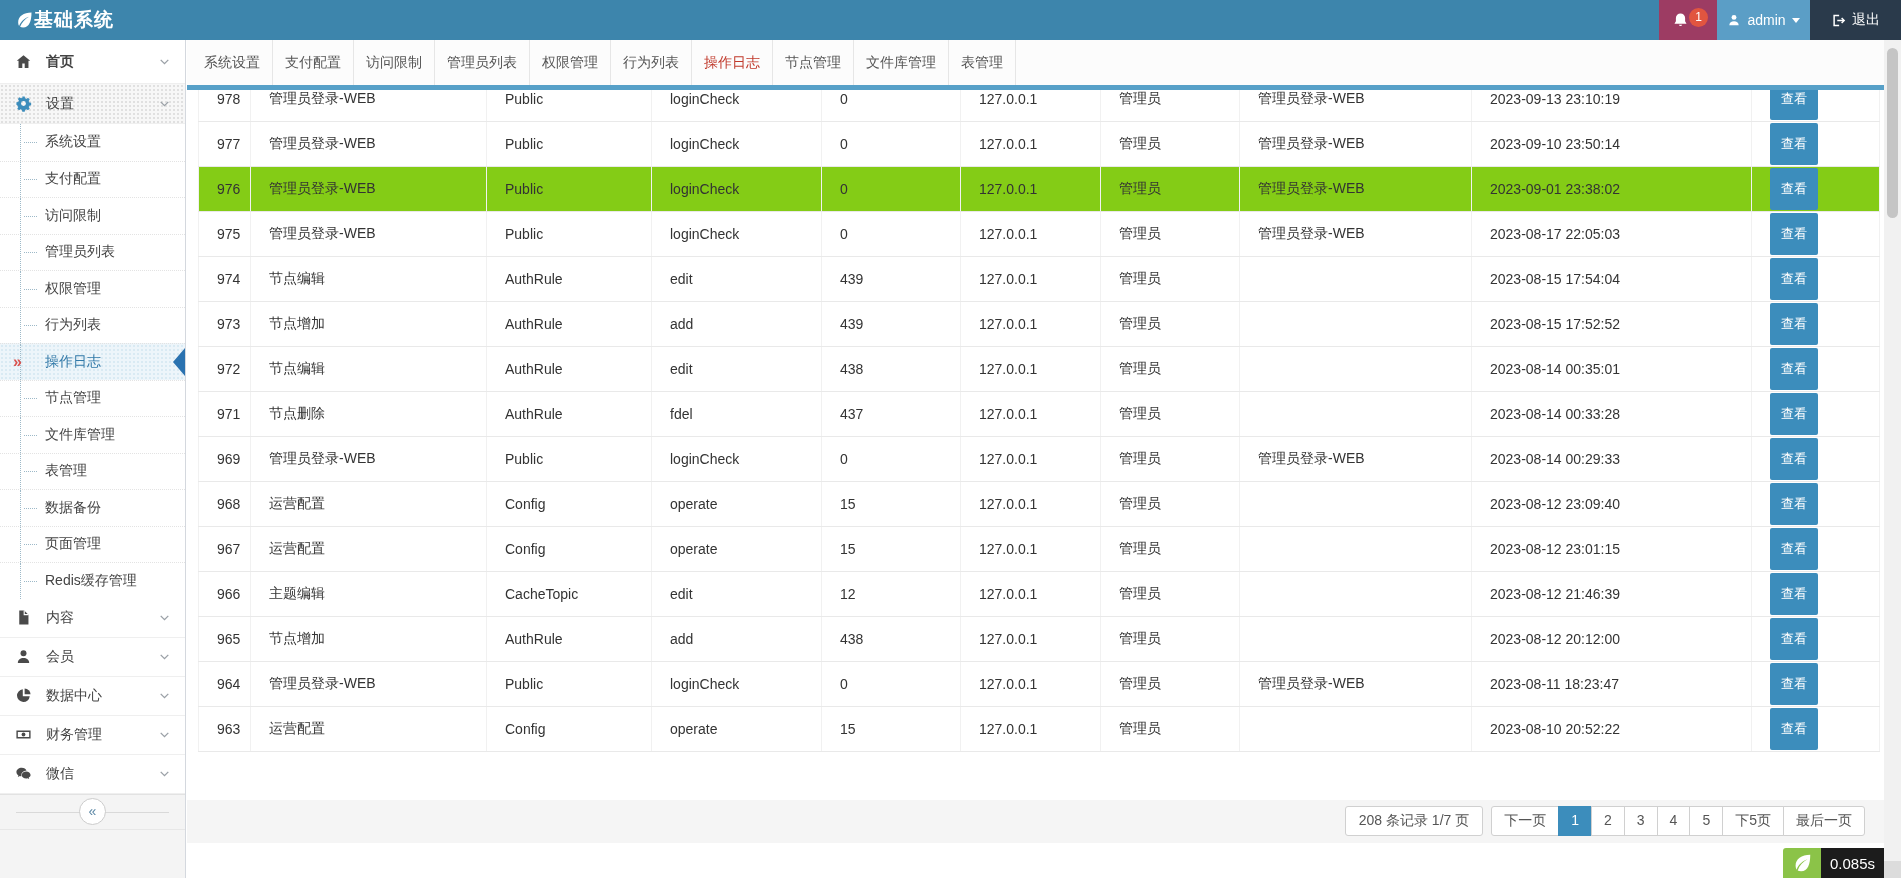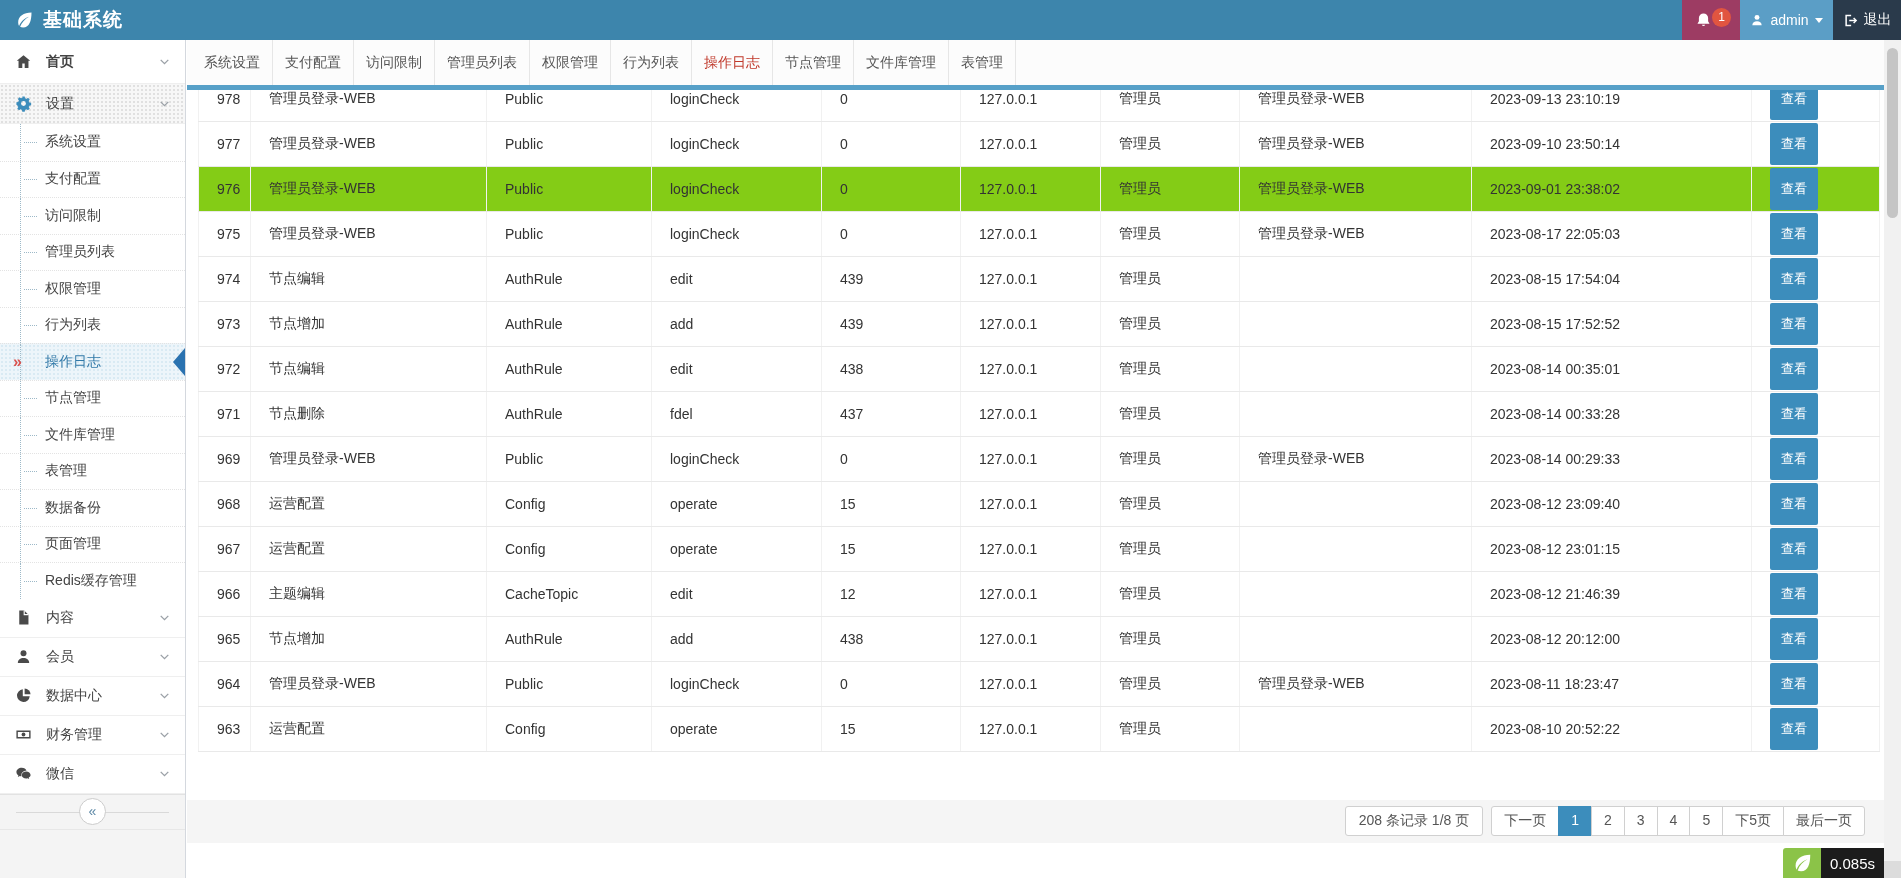--- a/index.html
+++ b/index.html
@@ -1,32 +1,32 @@
 <!DOCTYPE html>
 <html><head>
 <meta charset="utf-8">
 <style>
   * { box-sizing: border-box; margin: 0; padding: 0; }
   html,body { width:1901px; height:878px; overflow:hidden; }
   body { position:relative; font-family:"Liberation Sans","DejaVu Sans",sans-serif; background:#fff; }
 
   
   .topbar { position:absolute; top:0; left:0; width:1901px; height:40px; background:#3d85ac; display:flex; align-items:stretch; z-index:4; }
-  .logo { display:flex; align-items:center; padding-left:14px; gap:9px; color:#fff; }
+  .logo { display:flex; align-items:center; padding-left:14px; color:#fff; }
   .logo svg { width:20px; height:20px; fill:#fff; }
   .logo-title { font-size:19px; font-weight:bold; letter-spacing:1px; }
   .topbar-right { margin-left:auto; display:flex; align-items:stretch; }
   .tb-block { display:flex; align-items:center; justify-content:center; color:#fff; cursor:pointer; }
   .tb-bell { width:58px; background:#9d3c63; position:relative; }
   .tb-bell svg { width:17px; height:17px; fill:#fff; transform:translate(-8px,0); }
   .badge { position:absolute; right:9px; top:8px; min-width:19px; height:19px; border-radius:10px; background:#e15540; color:#fff; font-size:12px; line-height:19px; text-align:center; padding:0 2px; }
   .tb-admin { width:93px; background:#5b9ec6; gap:6px; font-size:14px; }
   .tb-admin svg { width:14px; height:14px; fill:#fff; }
   .caret { width:0; height:0; border:4px solid transparent; border-top:5px solid #fff; margin-top:4px; }
-  .tb-logout { width:68px; background:#2a3a4b; gap:6px; font-size:14px; }
+  .tb-logout { width:91px; background:#2a3a4b; gap:6px; font-size:14px; }
   .tb-logout svg { width:15px; height:15px; stroke:#fff; fill:none; stroke-width:2.4; }
 
   
   .sidebar { position:absolute; top:40px; left:0; width:186px; height:838px; background:#f4f4f4; border-right:1px solid #d4d8de; z-index:3; }
   .side-group { height:39px; background:#fff; display:flex; align-items:center; padding:0 14px 0 14px; border-bottom:1px solid #efefef; font-size:14px; color:#444; cursor:pointer; }
   .side-group:first-child { height:44px;font-weight:bold; }
   .side-group.open { height:40px; background-color:#f7f7f7; background-image:radial-gradient(#e0e0e0 1px, transparent 1px); background-size:4px 4px; }
   .g-icon { width:19px; height:19px; display:flex; align-items:center; justify-content:center; color:#4a4a4a; }
   .g-icon svg { width:17px; height:17px; fill:currentColor; }
   .g-icon.blue { color:#3c8dbc; }
@@ -478,21 +478,21 @@
             <td>管理员</td>
             <td></td>
             <td>2023-08-10 20:52:22</td>
             <td><span class="btn-view">查看</span></td>
           </tr>
         </tbody>
     </table>
   </div>
   <div class="pager-strip">
     <div class="pager">
-      <span class="pager-summary">208 条记录 1/8 页</span>
+      <span class="pager-summary">208 条记录 1/7 页</span>
       <span style="display:flex;">
           <span class="page-item first">下一页</span>
           <span class="page-item active">1</span>
           <span class="page-item">2</span>
           <span class="page-item">3</span>
           <span class="page-item">4</span>
           <span class="page-item">5</span>
           <span class="page-item">下5页</span>
           <span class="page-item last">最后一页</span>
         </span>

